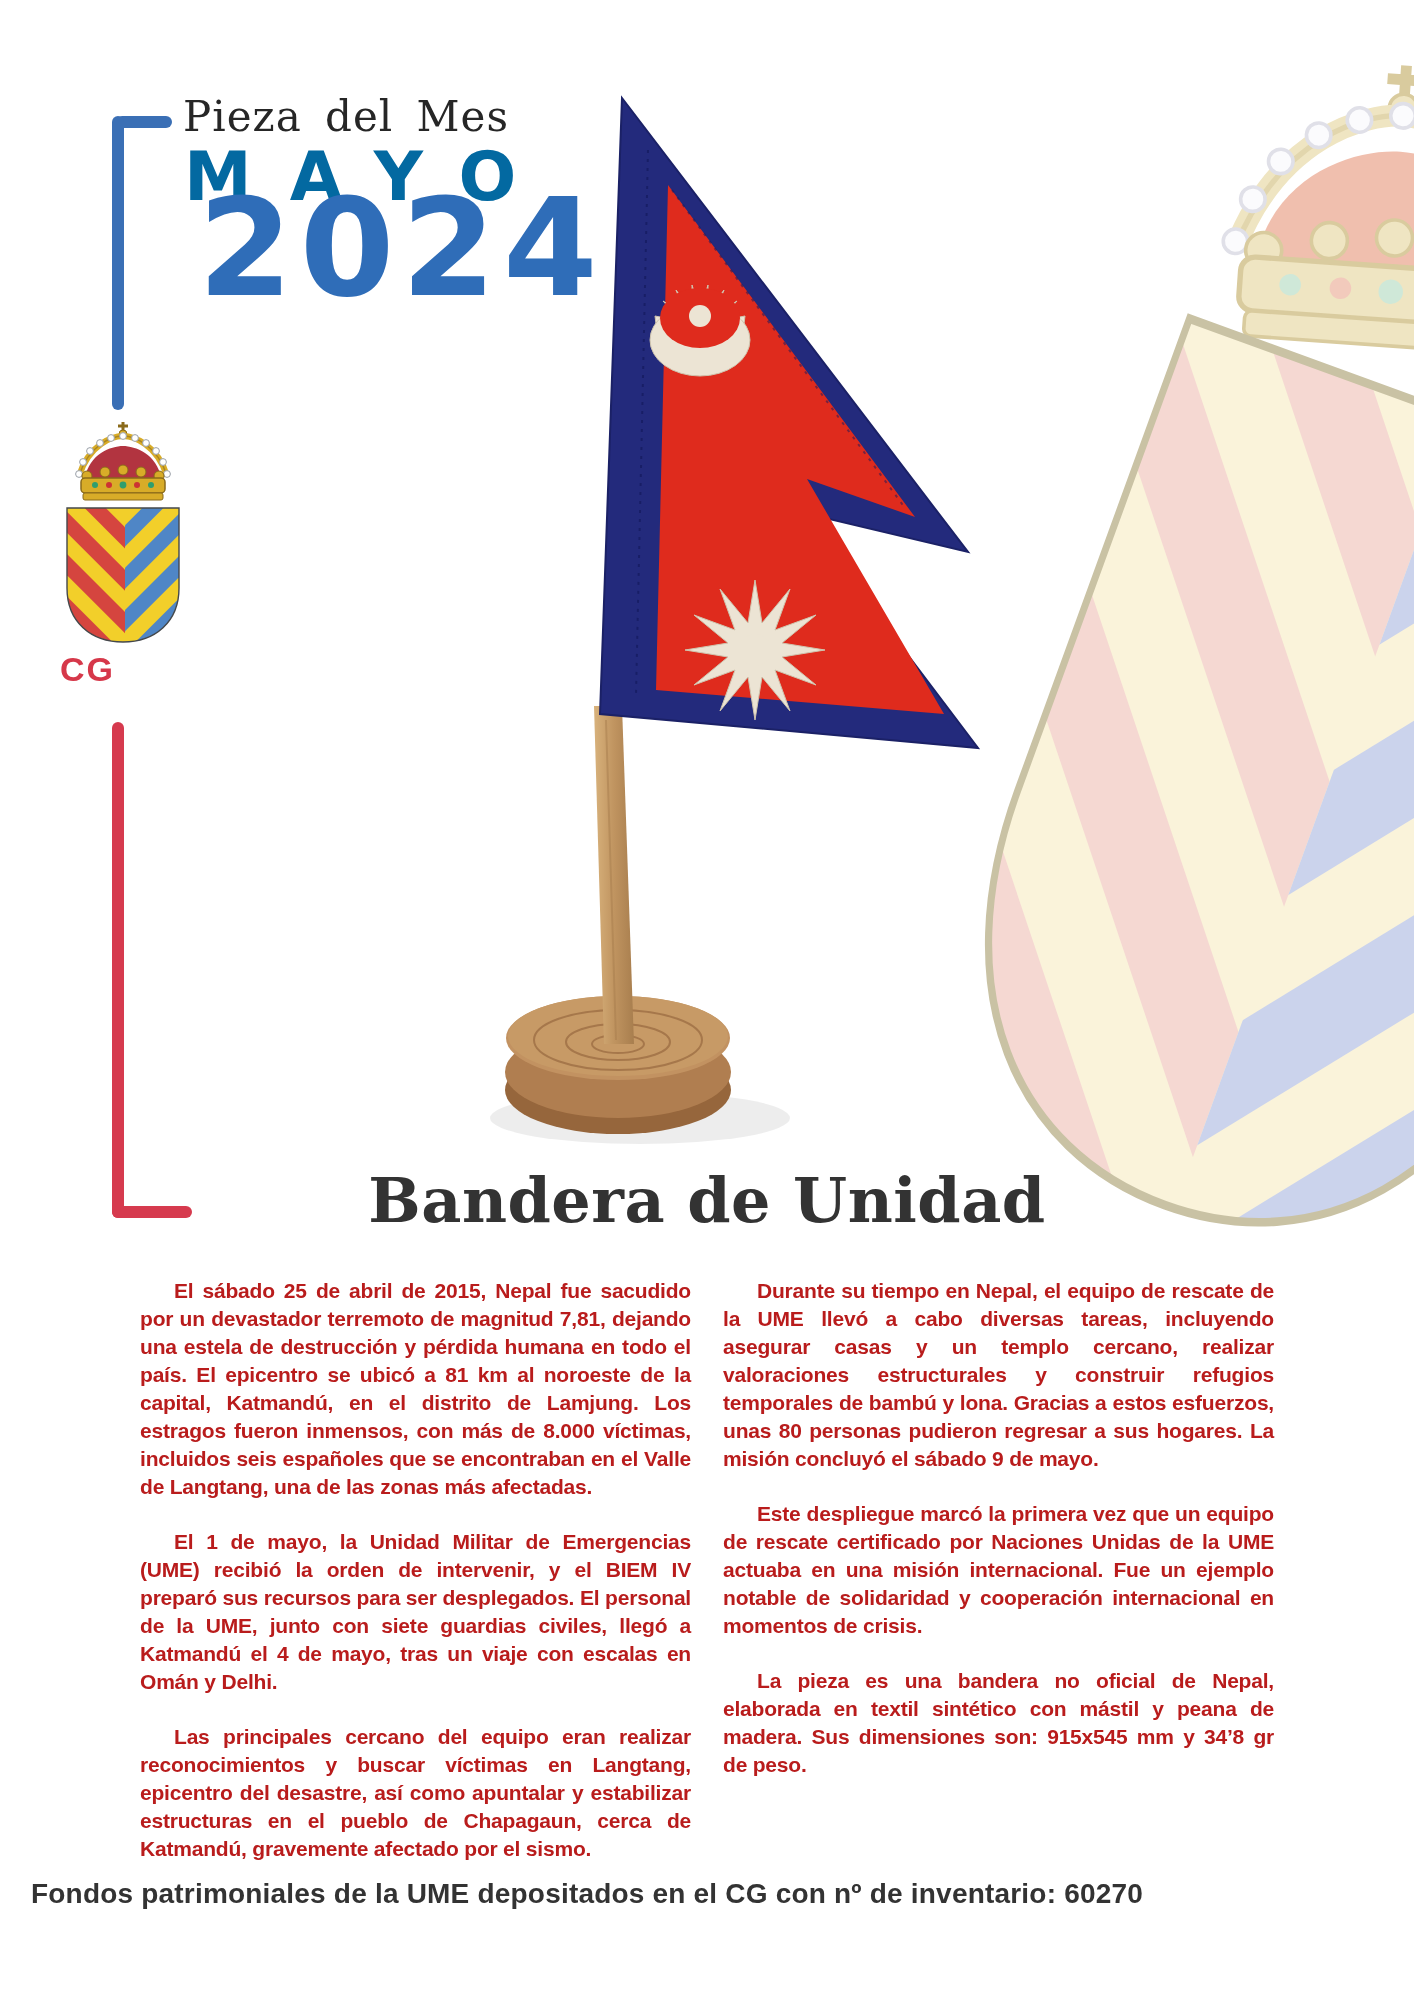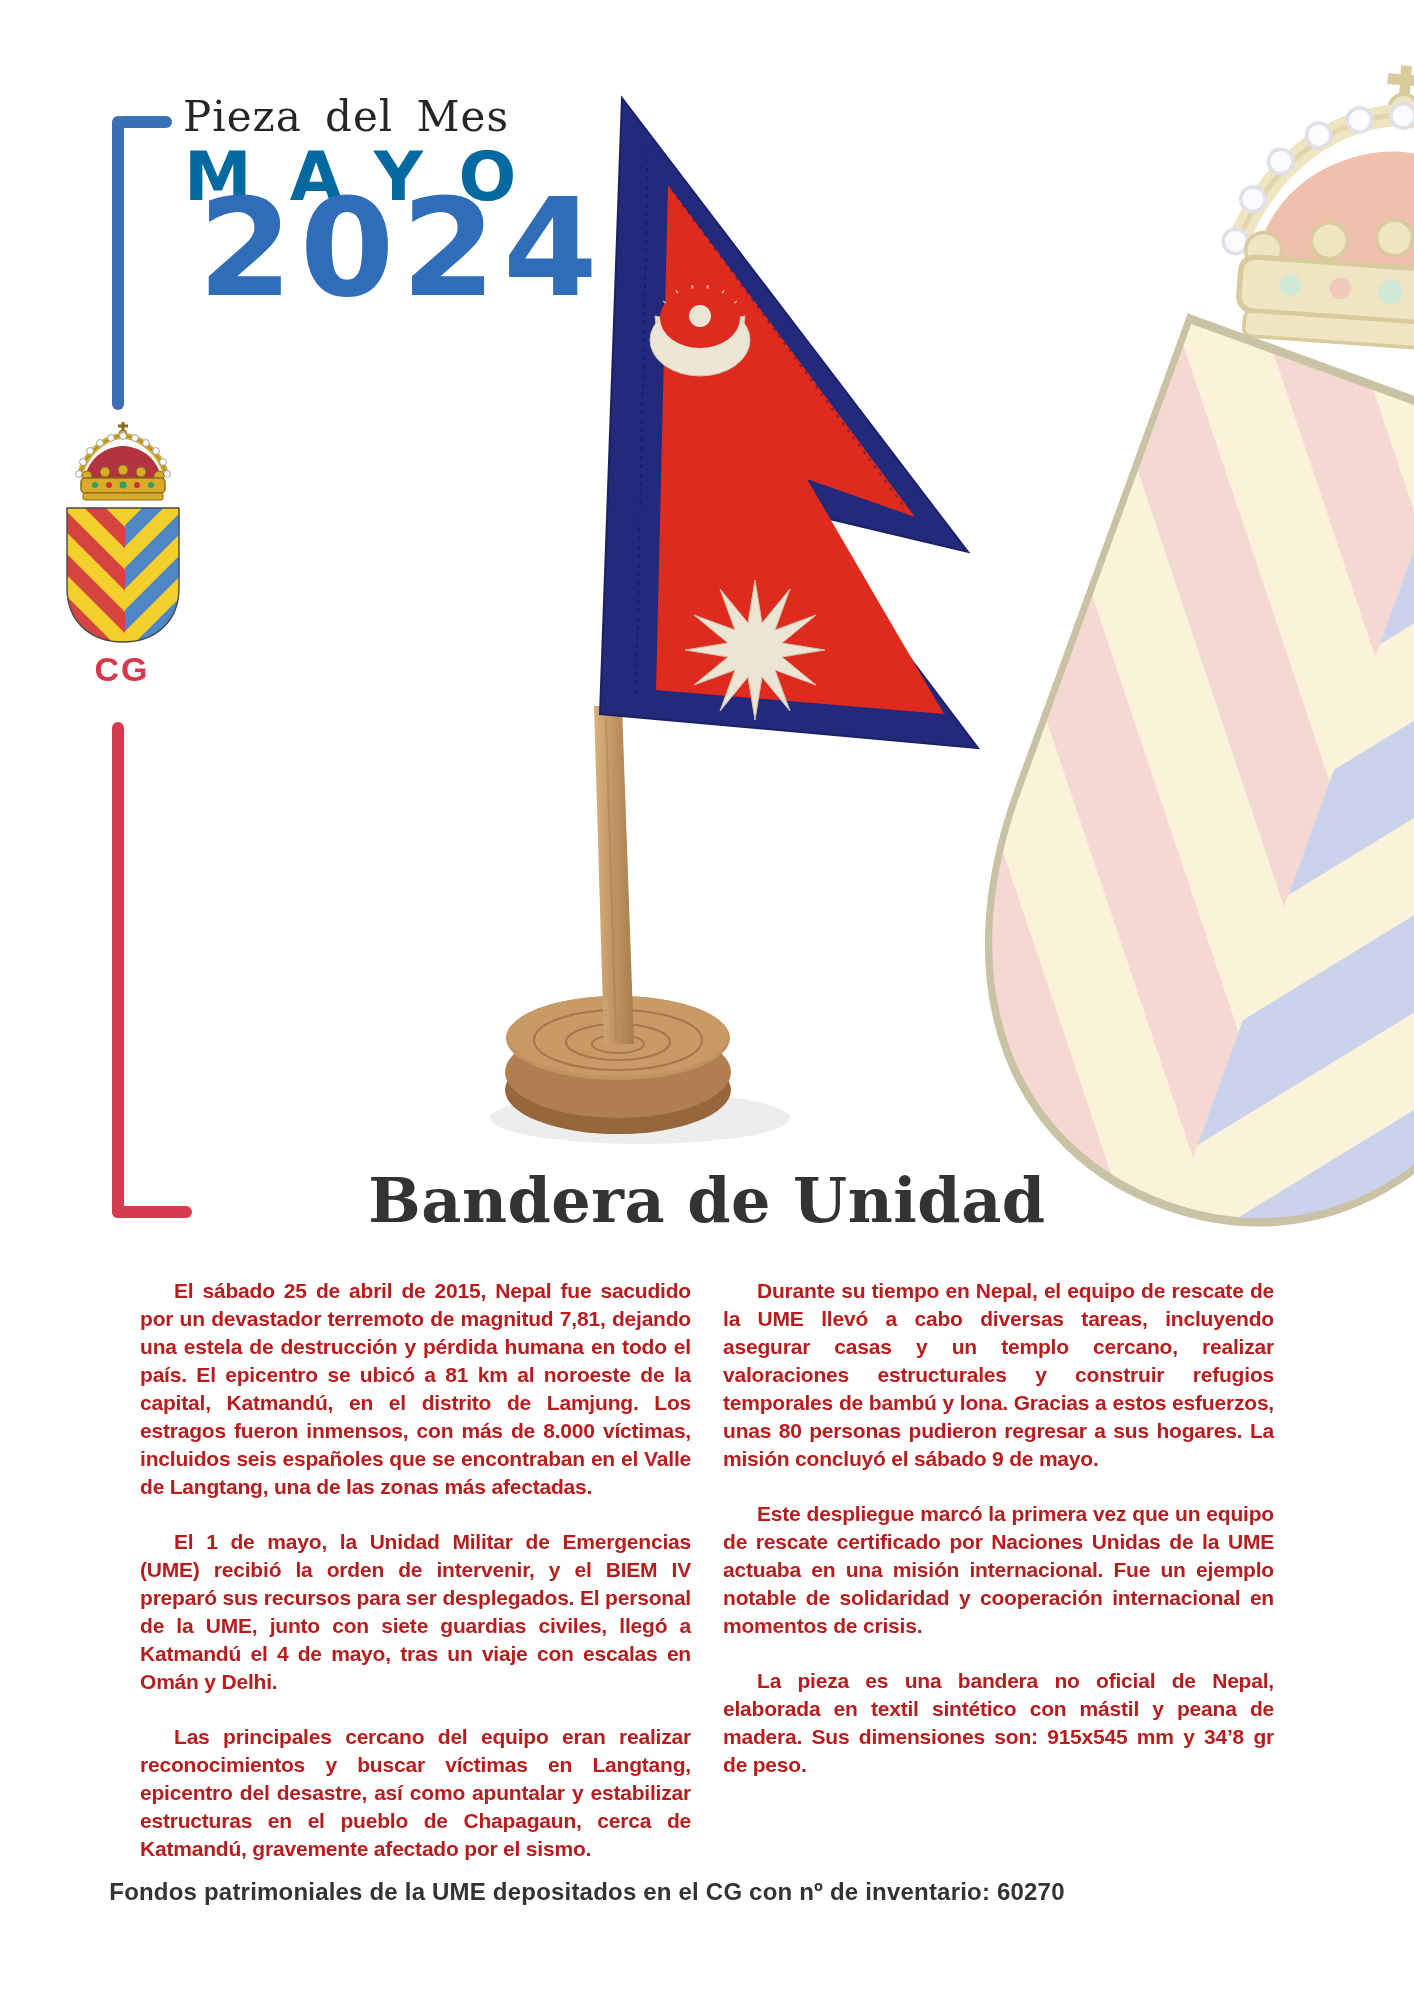--- a/index.html
+++ b/index.html
@@ -37,21 +37,21 @@
   .year{
     position:absolute;left:178px;top:180px;
     font-family:"DejaVu Sans","Liberation Sans",sans-serif;
     font-weight:bold;font-size:136px;color:#2f6db8;
     letter-spacing:7px;line-height:1;white-space:nowrap;margin-left:20px;
   }
 
   
   .coa{position:absolute;left:58px;top:420px;width:130px;height:232px;}
   .org-label{
-    position:absolute;left:60px;top:650px;width:124px;text-align:center;
+    position:absolute;left:60px;top:650px;width:124px;text-align:left;
     font-weight:bold;font-size:34px;color:#d6384a;letter-spacing:2px;
   }
 
   
   .artifact-title{
     position:absolute;left:0;top:1164px;width:1414px;text-align:center;
     font-family:"DejaVu Serif","Liberation Serif",serif;
     font-weight:bold;font-size:62px;color:#333333;letter-spacing:0.5px;
   }
 
@@ -63,21 +63,21 @@
   .col{flex:1;}
   .col p{
     margin:0 0 27px 0;
     font-size:21px;line-height:28px;font-weight:700;color:#b91c1c;
     text-align:justify;text-indent:34px;letter-spacing:-0.2px;
   }
 
   
   .footer{
     position:absolute;left:0;top:1878px;width:1174px;text-align:center;
-    font-weight:bold;font-size:24px;color:#333333;letter-spacing:0.2px;
+    font-weight:bold;font-size:28px;color:#333333;letter-spacing:0.2px;
   }
 </style>
 </head>
 <body>
 
 <div class="page">
 
   <svg width="0" height="0" style="position:absolute" aria-hidden="true">
     <defs>
       <clipPath id="shieldClip">

